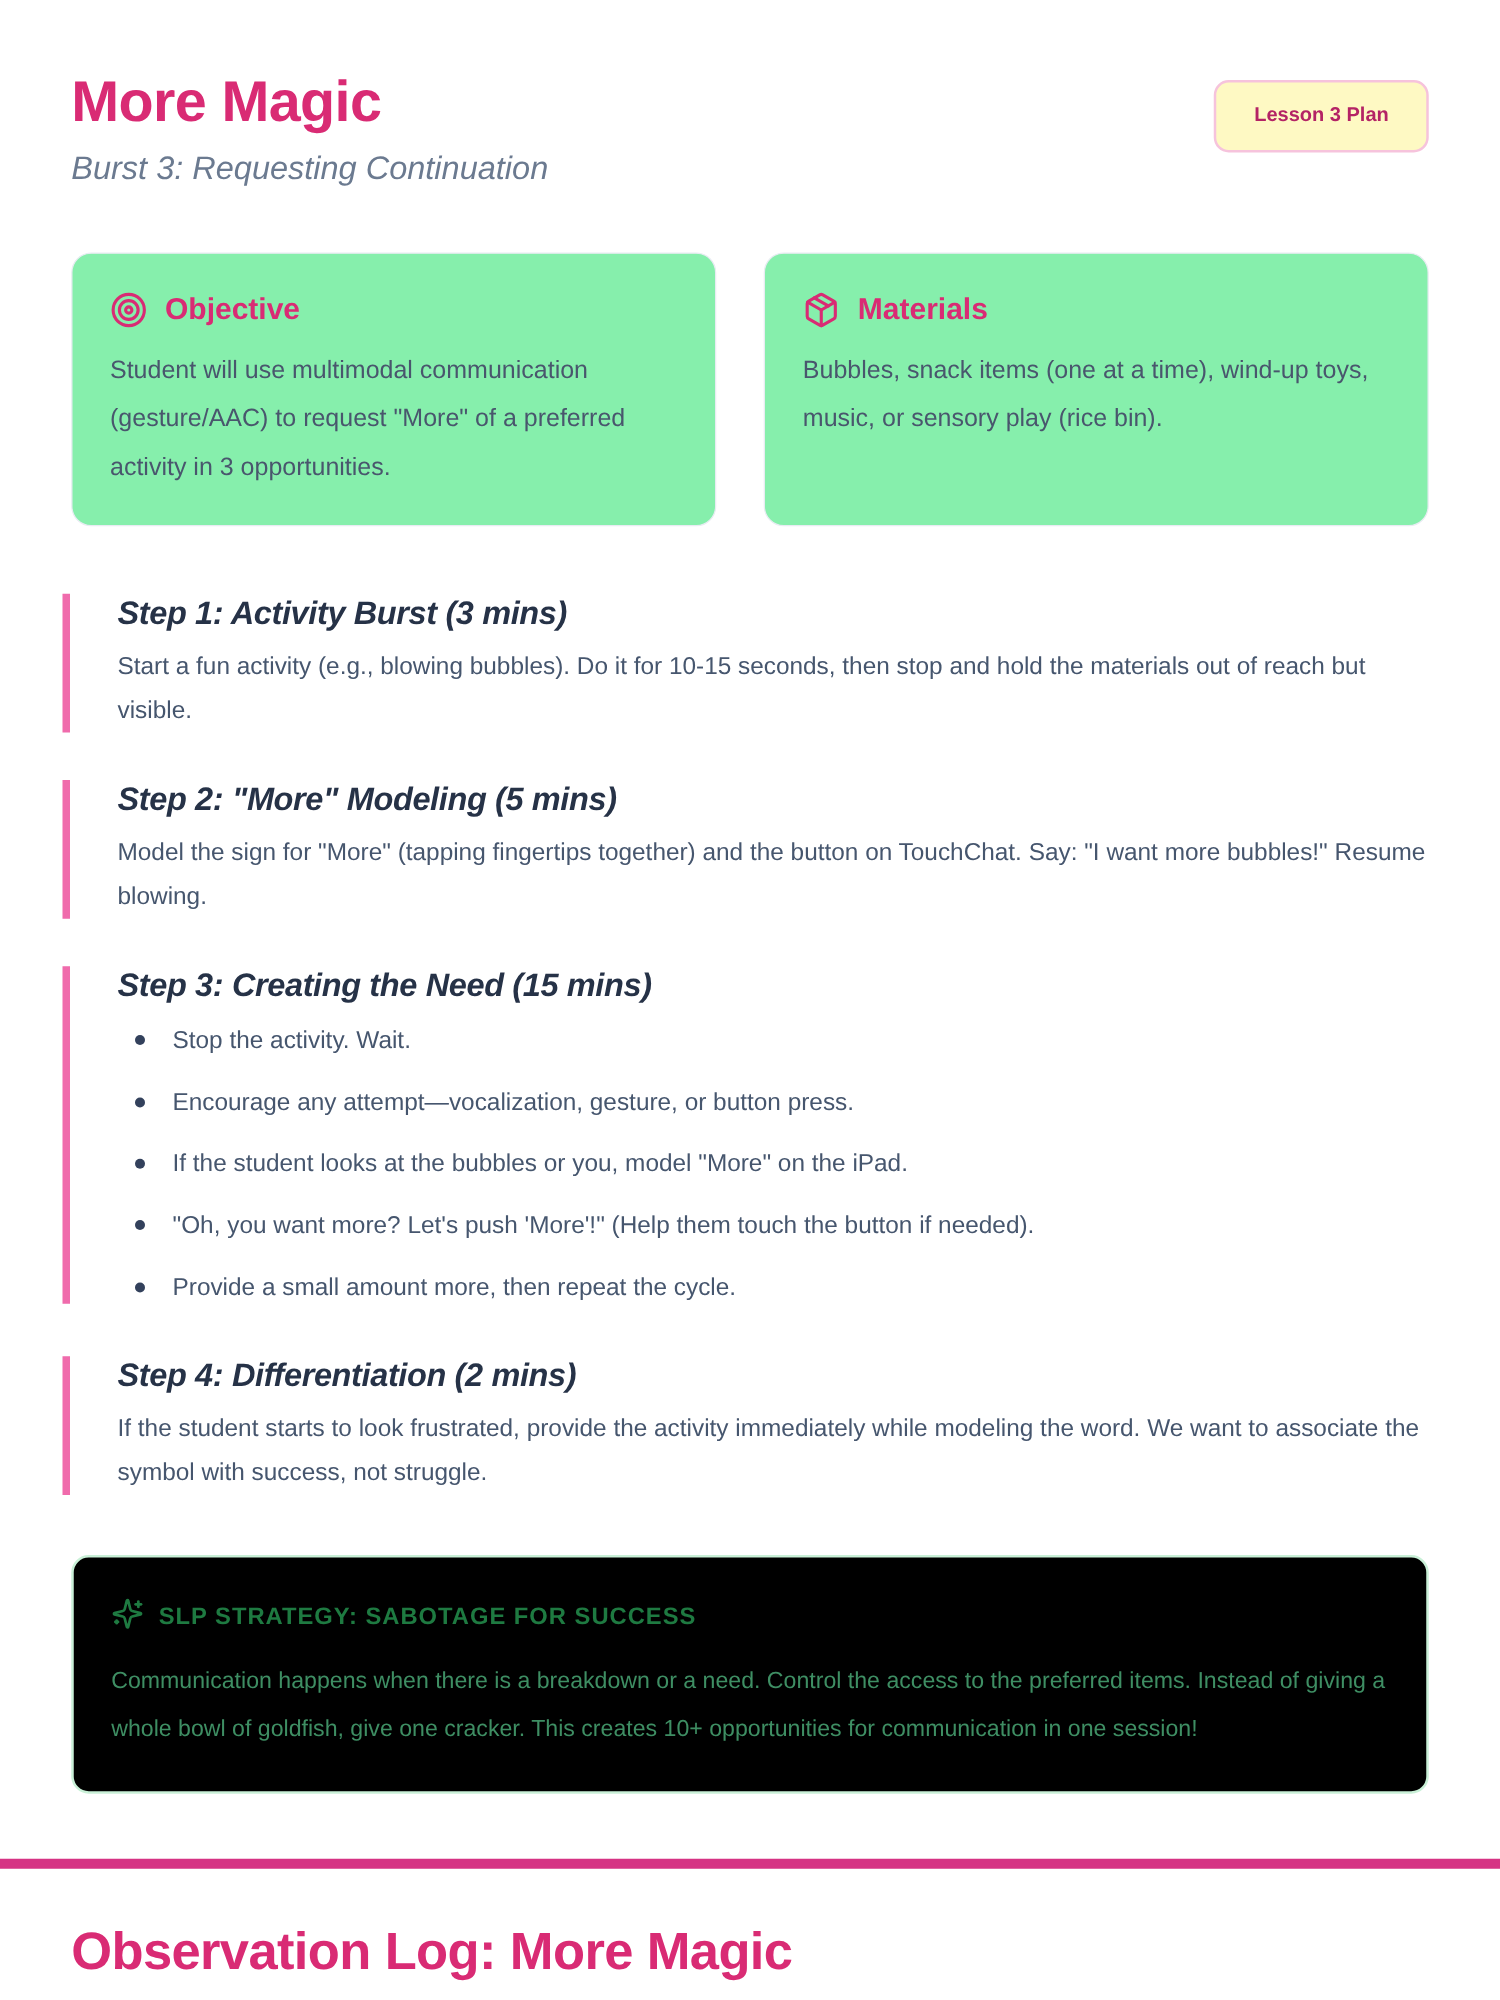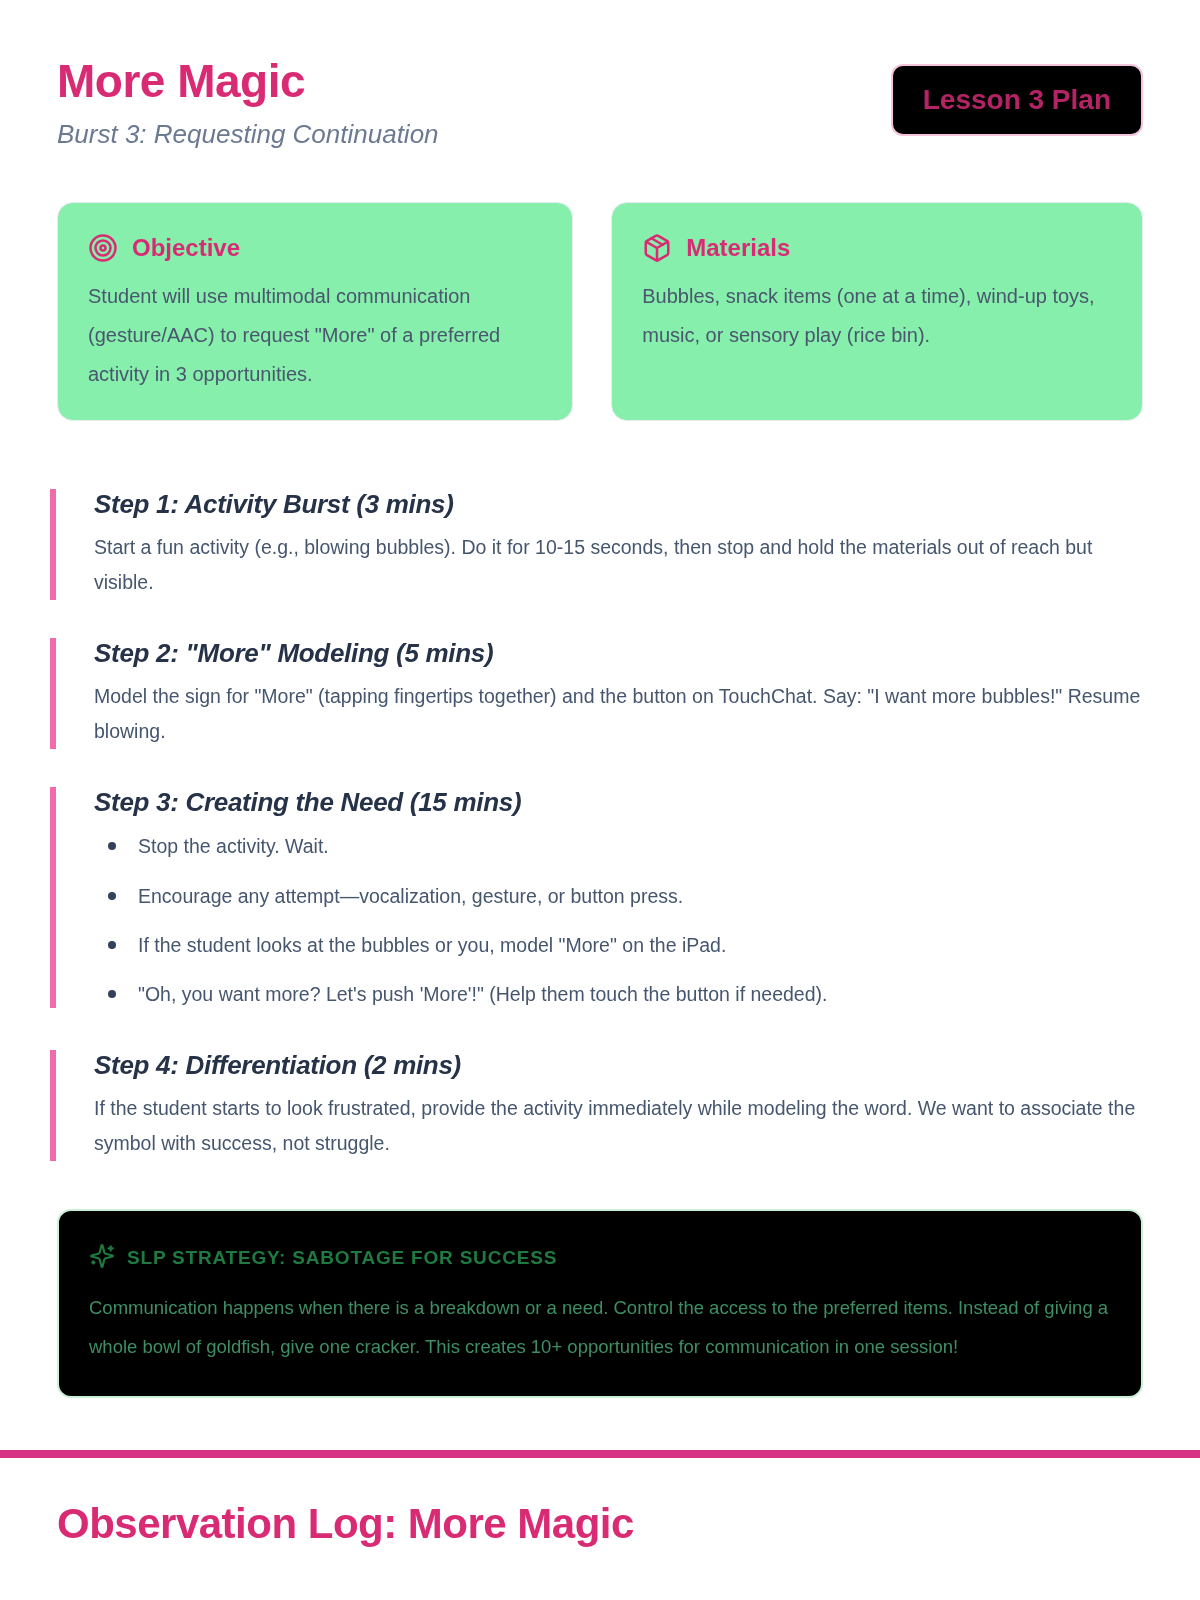--- a/index.html
+++ b/index.html
@@ -25,26 +25,26 @@
   }
   .page-subtitle {
     margin-top: 12px;
     font-style: italic;
     font-size: 26px;
     color: #6b7a90;
     line-height: 1.2;
   }
   .badge {
     margin-top: 8px;
-    background: #000000;
+    background: #fef9c3;
     border: 2px solid #f6c3dc;
     border-radius: 12px;
     padding: 18px 30px;
     color: #b42365;
-    font-size: 28px;
+    font-size: 16px;
     font-weight: 700;
     white-space: nowrap;
   }
 
   
   .cards {
     margin-top: 52px;
     display: grid;
     grid-template-columns: 1fr 1.03fr;
     gap: 38px;
@@ -55,21 +55,21 @@
     border-radius: 16px;
     padding: 30px 30px 26px 30px;
     min-height: 216px;
   }
   .card-head { display: flex; align-items: center; gap: 14px; margin-bottom: 14px; }
   .card-head svg { display: block; }
   .card-title { color: #d92b74; font-size: 24px; font-weight: 800; }
   .card-body { font-size: 20px; line-height: 1.95; color: #49566d; }
 
   
-  .steps { margin-top: 68px; margin-left: -7px; }
+  .steps { margin-top: 54px; margin-left: -7px; }
   .step {
     border-left: 6px solid #f06bac;
     padding-left: 38px;
     margin-bottom: 38px;
   }
   .step-heading {
     font-size: 26px;
     font-weight: 800;
     font-style: italic;
     color: #263247;
@@ -188,20 +188,21 @@
       <div class="step-body">Model the sign for "More" (tapping fingertips together) and the button on TouchChat. Say: "I want more bubbles!" Resume blowing.</div>
     </div>
 
     <div class="step has-bullets">
       <div class="step-heading">Step 3: Creating the Need (15 mins)</div>
       <ul>
         <li>Stop the activity. Wait.</li>
         <li>Encourage any attempt—vocalization, gesture, or button press.</li>
         <li>If the student looks at the bubbles or you, model "More" on the iPad.</li>
         <li>"Oh, you want more? Let's push 'More'!" (Help them touch the button if needed).</li>
+        <li>Provide a small amount more, then repeat the cycle.</li>
       </ul>
     </div>
 
     <div class="step">
       <div class="step-heading">Step 4: Differentiation (2 mins)</div>
       <div class="step-body">If the student starts to look frustrated, provide the activity immediately while modeling the word. We want to associate the symbol with success, not struggle.</div>
     </div>
 
   </div>
 

